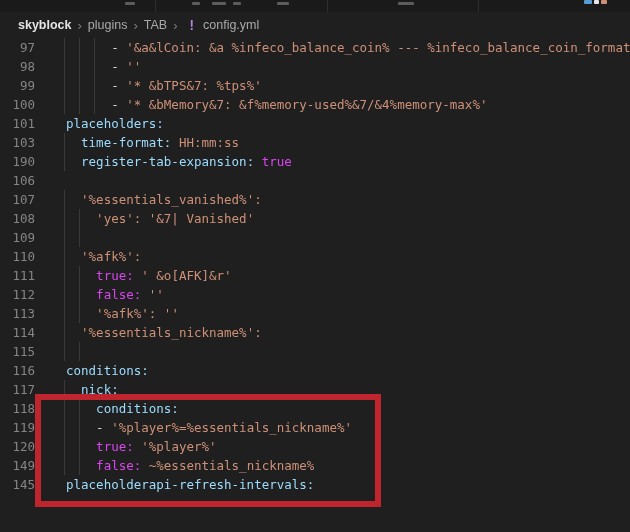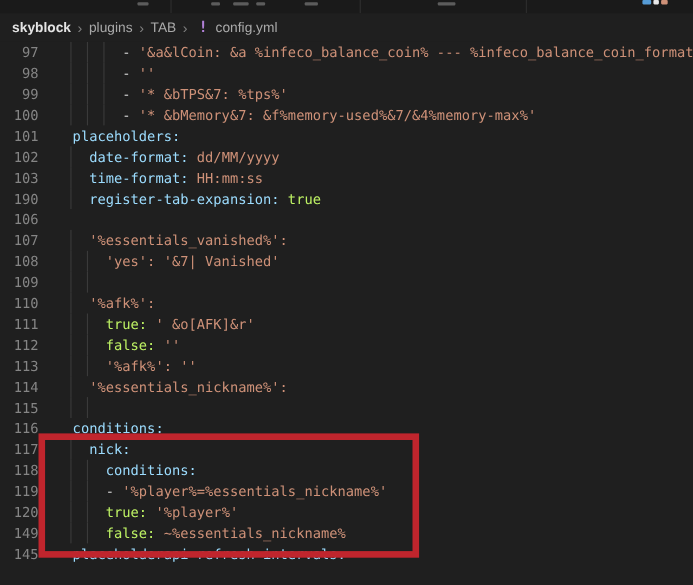--- a/index.html
+++ b/index.html
@@ -15,21 +15,21 @@
     background:#1a1a1a;
   }
   .tab-sep{position:absolute;top:0;width:1px;height:12px;background:#2e2e2e;}
   .tab-descender{position:absolute;top:2px;height:3px;background:#5c5c5c;border-radius:1px;}
   .tab-dot{position:absolute;top:0;height:4px;border-radius:1px;}
   
   .breadcrumbs{
     position:absolute;left:0;top:12px;width:630px;height:26px;
     background:#1f1f1f;
     display:flex;align-items:center;
-    padding-left:11px;box-sizing:border-box;
+    padding-left:18px;box-sizing:border-box;
     font-size:12.5px;color:#a9a9a9;white-space:nowrap;
   }
   .crumb{cursor:pointer;}
   .crumb.first{color:#e4e4e4;font-weight:bold;}
   .crumb-sep{color:#7f7f7f;margin:0 6px;font-size:13px;line-height:1;}
   .file-icon{
     color:#b180d7;font-weight:bold;font-size:14px;
     margin:0 7px 0 4px;font-family:"DejaVu Sans Mono","Liberation Mono",monospace;
   }
   
@@ -45,21 +45,21 @@
     text-align:right;color:#858585;user-select:none;
   }
   .code{
     position:absolute;left:66px;top:0;height:19px;
     margin:0;white-space:pre;color:#d4d4d4;
   }
   .guide{position:absolute;top:0;width:1px;height:19px;background:#3a3a3a;}
   .tk-p{color:#d4d4d4;}
   .tk-k{color:#9cdcfe;}
   .tk-s{color:#ce9178;}
-  .tk-b{color:#bef264;}
+  .tk-b{color:#d946ef;}
   .tk-n{color:#b5cea8;}
   
   .redbox{
     position:absolute;left:35px;top:394px;width:346px;height:113px;
     box-sizing:border-box;border:6px solid #c0252d;
     pointer-events:none;
   }
 </style>
 </head>
 <body>
@@ -90,21 +90,20 @@
   <span class="crumb">config.yml</span>
 </div>
 
 <div class="editor">
   <div id="code-rows">
       <div class="row"><div class="ln">97</div><span class="guide" style="left: 64px;"></span><span class="guide" style="left: 79px;"></span><span class="guide" style="left: 94px;"></span><pre class="code"><span>      </span><span class="tk-p">- </span><span class="tk-s">'&amp;a&amp;lCoin: &amp;a %infeco_balance_coin% --- %infeco_balance_coin_format%'</span></pre></div>
       <div class="row"><div class="ln">98</div><span class="guide" style="left: 64px;"></span><span class="guide" style="left: 79px;"></span><span class="guide" style="left: 94px;"></span><pre class="code"><span>      </span><span class="tk-p">- </span><span class="tk-s">''</span></pre></div>
       <div class="row"><div class="ln">99</div><span class="guide" style="left: 64px;"></span><span class="guide" style="left: 79px;"></span><span class="guide" style="left: 94px;"></span><pre class="code"><span>      </span><span class="tk-p">- </span><span class="tk-s">'* &amp;bTPS&amp;7: %tps%'</span></pre></div>
       <div class="row"><div class="ln">100</div><span class="guide" style="left: 64px;"></span><span class="guide" style="left: 79px;"></span><span class="guide" style="left: 94px;"></span><pre class="code"><span>      </span><span class="tk-p">- </span><span class="tk-s">'* &amp;bMemory&amp;7: &amp;f%memory-used%&amp;7/&amp;4%memory-max%'</span></pre></div>
       <div class="row"><div class="ln">101</div><pre class="code"><span></span><span class="tk-k">placeholders:</span></pre></div>
-      <div class="row"><div class="ln">102</div><span class="guide" style="left: 64px;"></span><pre class="code"><span>  </span><span class="tk-k">date-format:</span><span class="tk-p"> </span><span class="tk-s">dd/MM/yyyy</span></pre></div>
       <div class="row"><div class="ln">103</div><span class="guide" style="left: 64px;"></span><pre class="code"><span>  </span><span class="tk-k">time-format:</span><span class="tk-p"> </span><span class="tk-s">HH:mm:ss</span></pre></div>
       <div class="row"><div class="ln">190</div><span class="guide" style="left: 64px;"></span><pre class="code"><span>  </span><span class="tk-k">register-tab-expansion:</span><span class="tk-p"> </span><span class="tk-b">true</span></pre></div>
       <div class="row"><div class="ln">106</div></div>
       <div class="row"><div class="ln">107</div><span class="guide" style="left: 64px;"></span><pre class="code"><span>  </span><span class="tk-s">'%essentials_vanished%':</span></pre></div>
       <div class="row"><div class="ln">108</div><span class="guide" style="left: 64px;"></span><span class="guide" style="left: 79px;"></span><pre class="code"><span>    </span><span class="tk-s">'yes':</span><span class="tk-p"> </span><span class="tk-s">'&amp;7| Vanished'</span></pre></div>
       <div class="row"><div class="ln">109</div><span class="guide" style="left: 64px;"></span><span class="guide" style="left: 79px;"></span></div>
       <div class="row"><div class="ln">110</div><span class="guide" style="left: 64px;"></span><pre class="code"><span>  </span><span class="tk-s">'%afk%':</span></pre></div>
       <div class="row"><div class="ln">111</div><span class="guide" style="left: 64px;"></span><span class="guide" style="left: 79px;"></span><pre class="code"><span>    </span><span class="tk-b">true:</span><span class="tk-p"> </span><span class="tk-s">' &amp;o[AFK]&amp;r'</span></pre></div>
       <div class="row"><div class="ln">112</div><span class="guide" style="left: 64px;"></span><span class="guide" style="left: 79px;"></span><pre class="code"><span>    </span><span class="tk-b">false:</span><span class="tk-p"> </span><span class="tk-s">''</span></pre></div>
       <div class="row"><div class="ln">113</div><span class="guide" style="left: 64px;"></span><span class="guide" style="left: 79px;"></span><pre class="code"><span>    </span><span class="tk-s">'%afk%':</span><span class="tk-p"> </span><span class="tk-s">''</span></pre></div>

